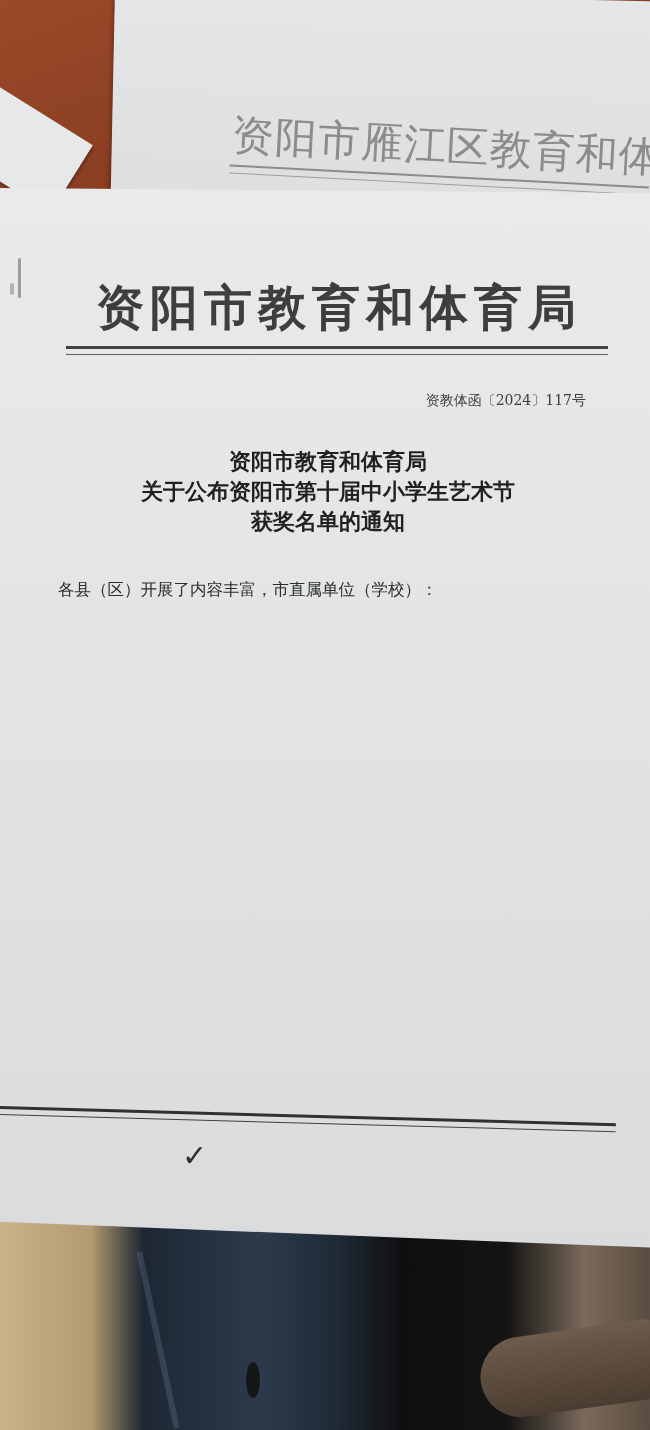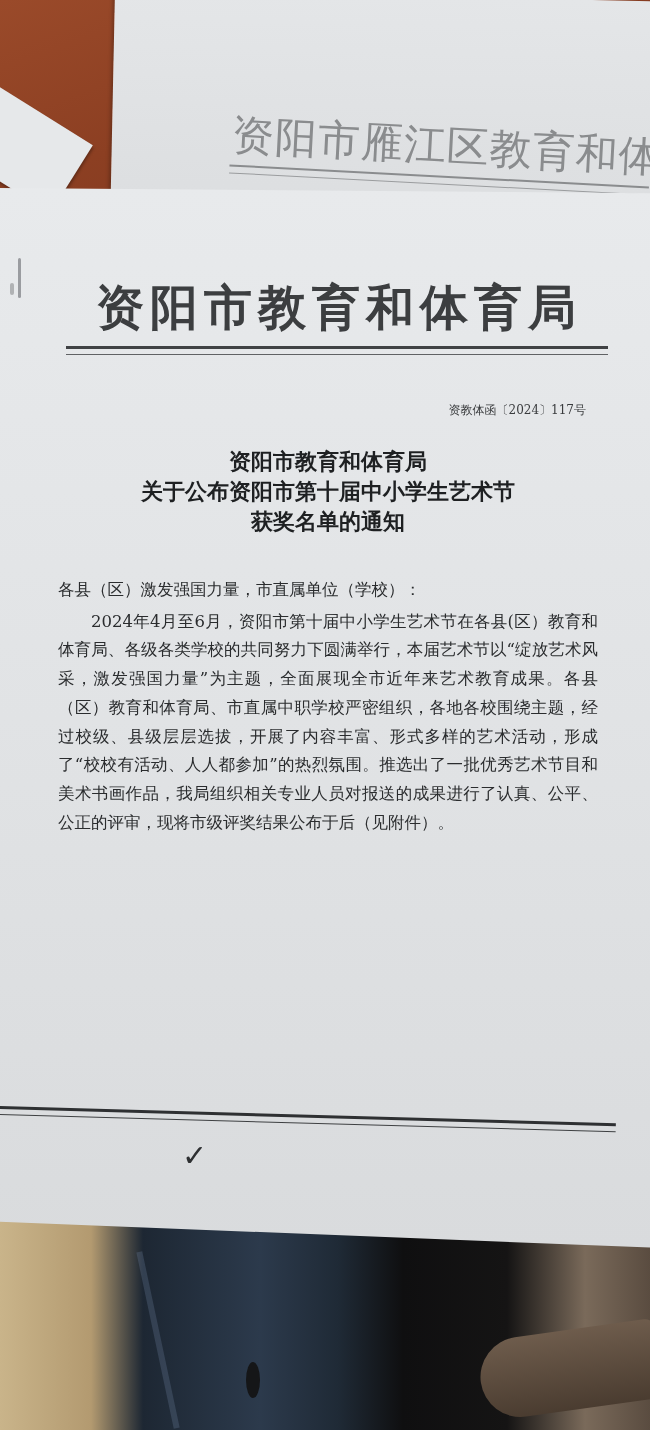--- a/index.html
+++ b/index.html
@@ -126,22 +126,22 @@
     .letterhead-rule {
       position: absolute;
       left: 70px; top: 158px;
       width: 542px;
       height: 5px;
       border-top: 3px solid #404244;
       border-bottom: 1px solid #606264;
     }
     .doc-number {
       position: absolute;
-      right: 74px; top: 214px;
-      font-size: 12px;
+      right: 74px; top: 204px;
+      font-size: 14px;
       color: #3a3c3e;
       white-space: nowrap;
     }
     .notice-title {
       position: absolute;
       left: 0; width: 664px;
       top: 258px;
       text-align: center;
       font-size: 22px;
       line-height: 30px;
@@ -208,19 +208,18 @@
 
   <div class="doc-number">资教体函〔2024〕117号</div>
 
   <div class="notice-title">
     <div>资阳市教育和体育局</div>
     <div>关于公布资阳市第十届中小学生艺术节</div>
     <div>获奖名单的通知</div>
   </div>
 
   <div class="body-text">
-    <div class="salutation">各县（区）激发强国力量，市直属单位（学校）：</div>
-    <p>2024年4月至6月，资阳市第十届中小学生艺术节在各县(区）教育和体育局、各级各类学校的共同努力下圆满举行，本届艺术节以“绽放艺术风采，激发强国力量”为主题，全面展现全市近年来艺术教育成果。各县（区）教育和体育局、市直属中职学校严密组织，各地各校围绕主题，经过校级、县级层层选拔，开展了内容丰富、形式多样的艺术活动，形成了“校校有活动、人人都参加”的热烈氛围。推选出了一批优秀艺术节目和美术书画作品，我局组织相关专业人员对报送的成果进行了认真、公平、公正的评审，现将市级评奖结果公布于后（见附件）。</p>
+    <div class="salutation">各县（区）开展了内容丰富，市直属单位（学校）：</div>
   </div>
 
   <div class="footer-rule"></div>
   <div class="check-mark">✓</div>
 </div>
 
 </body></html>

